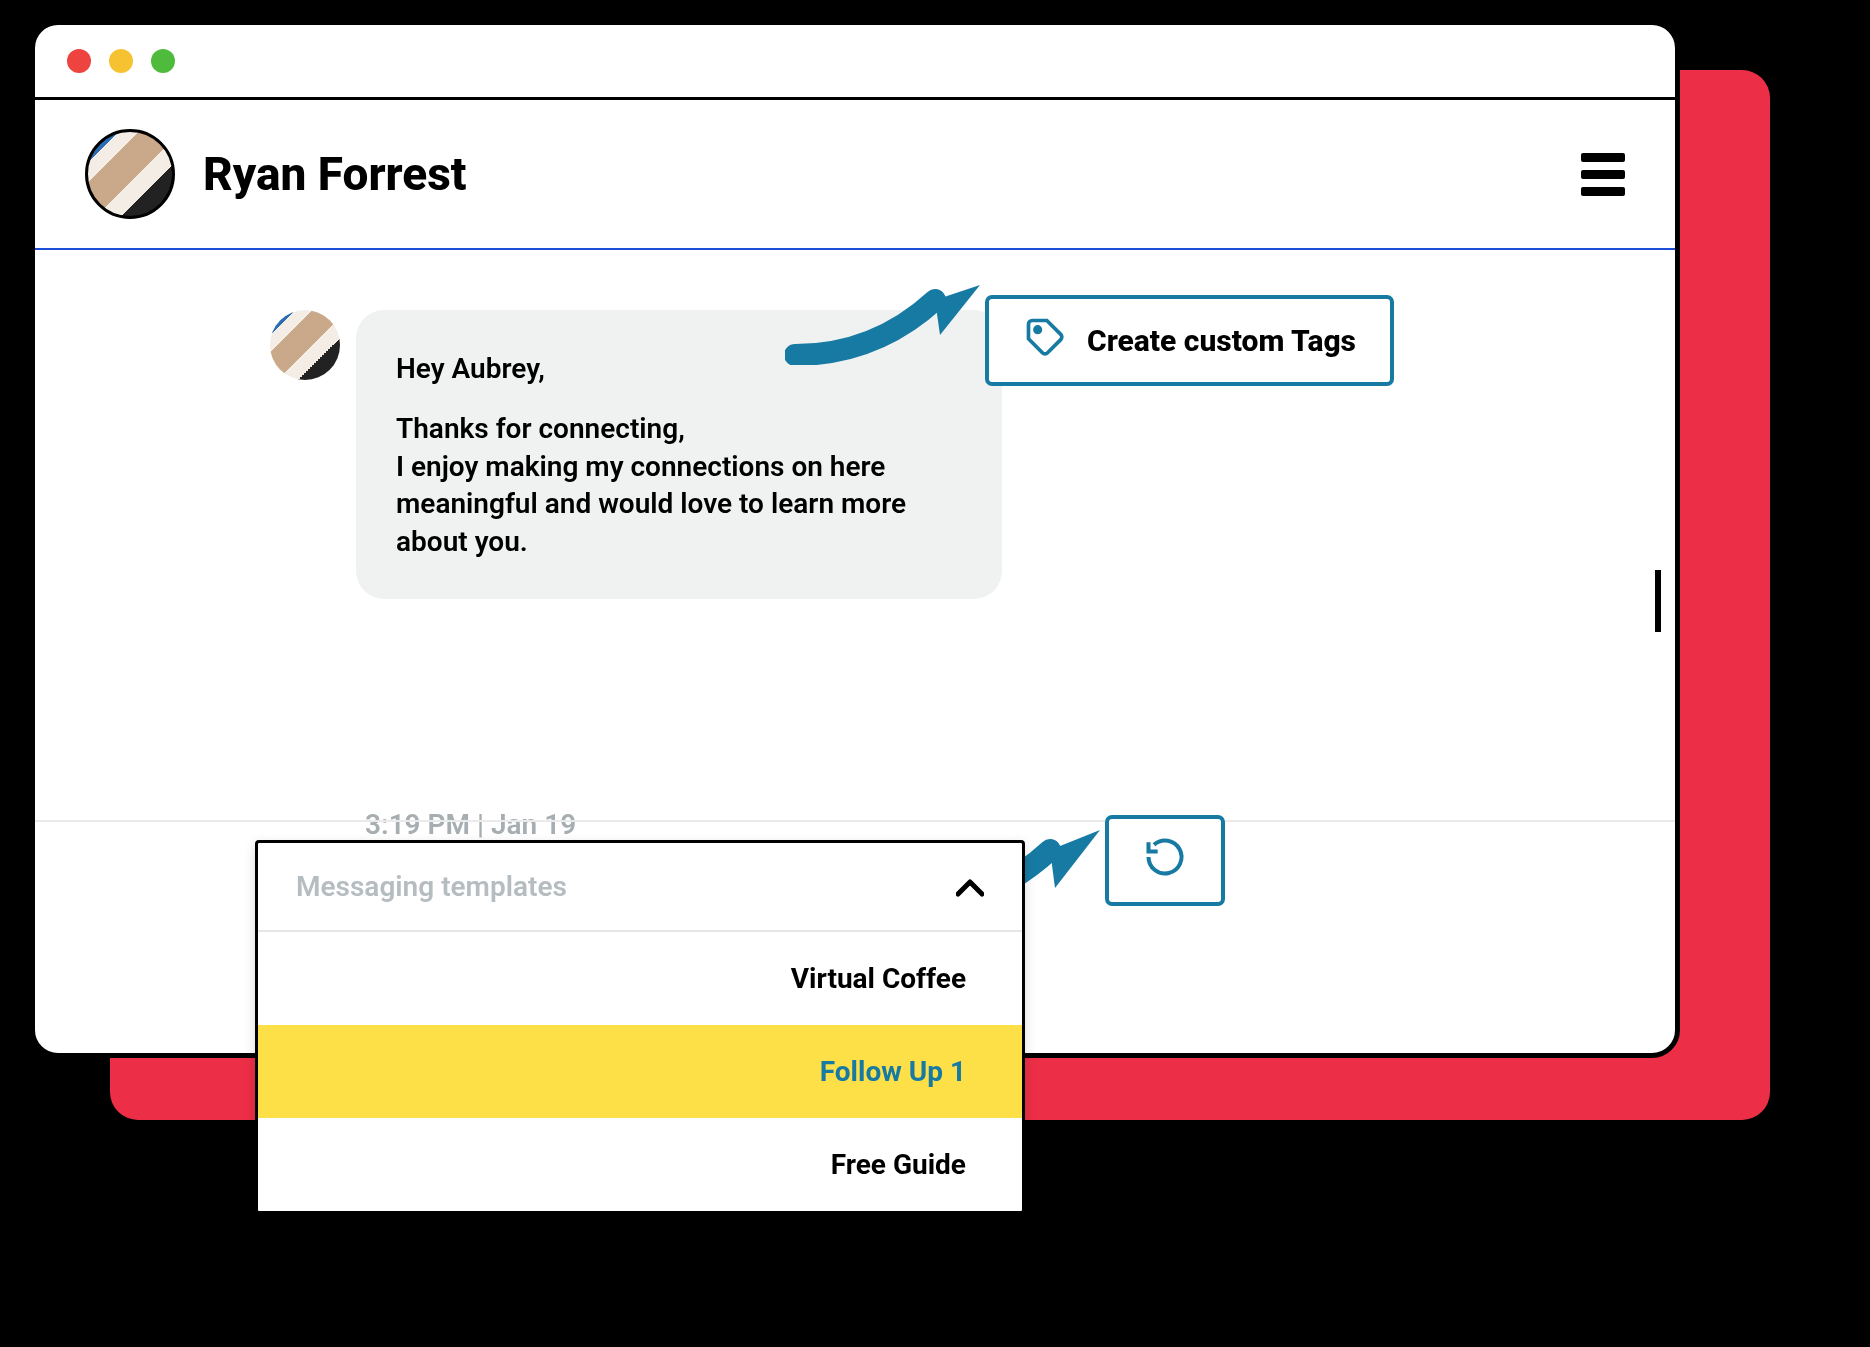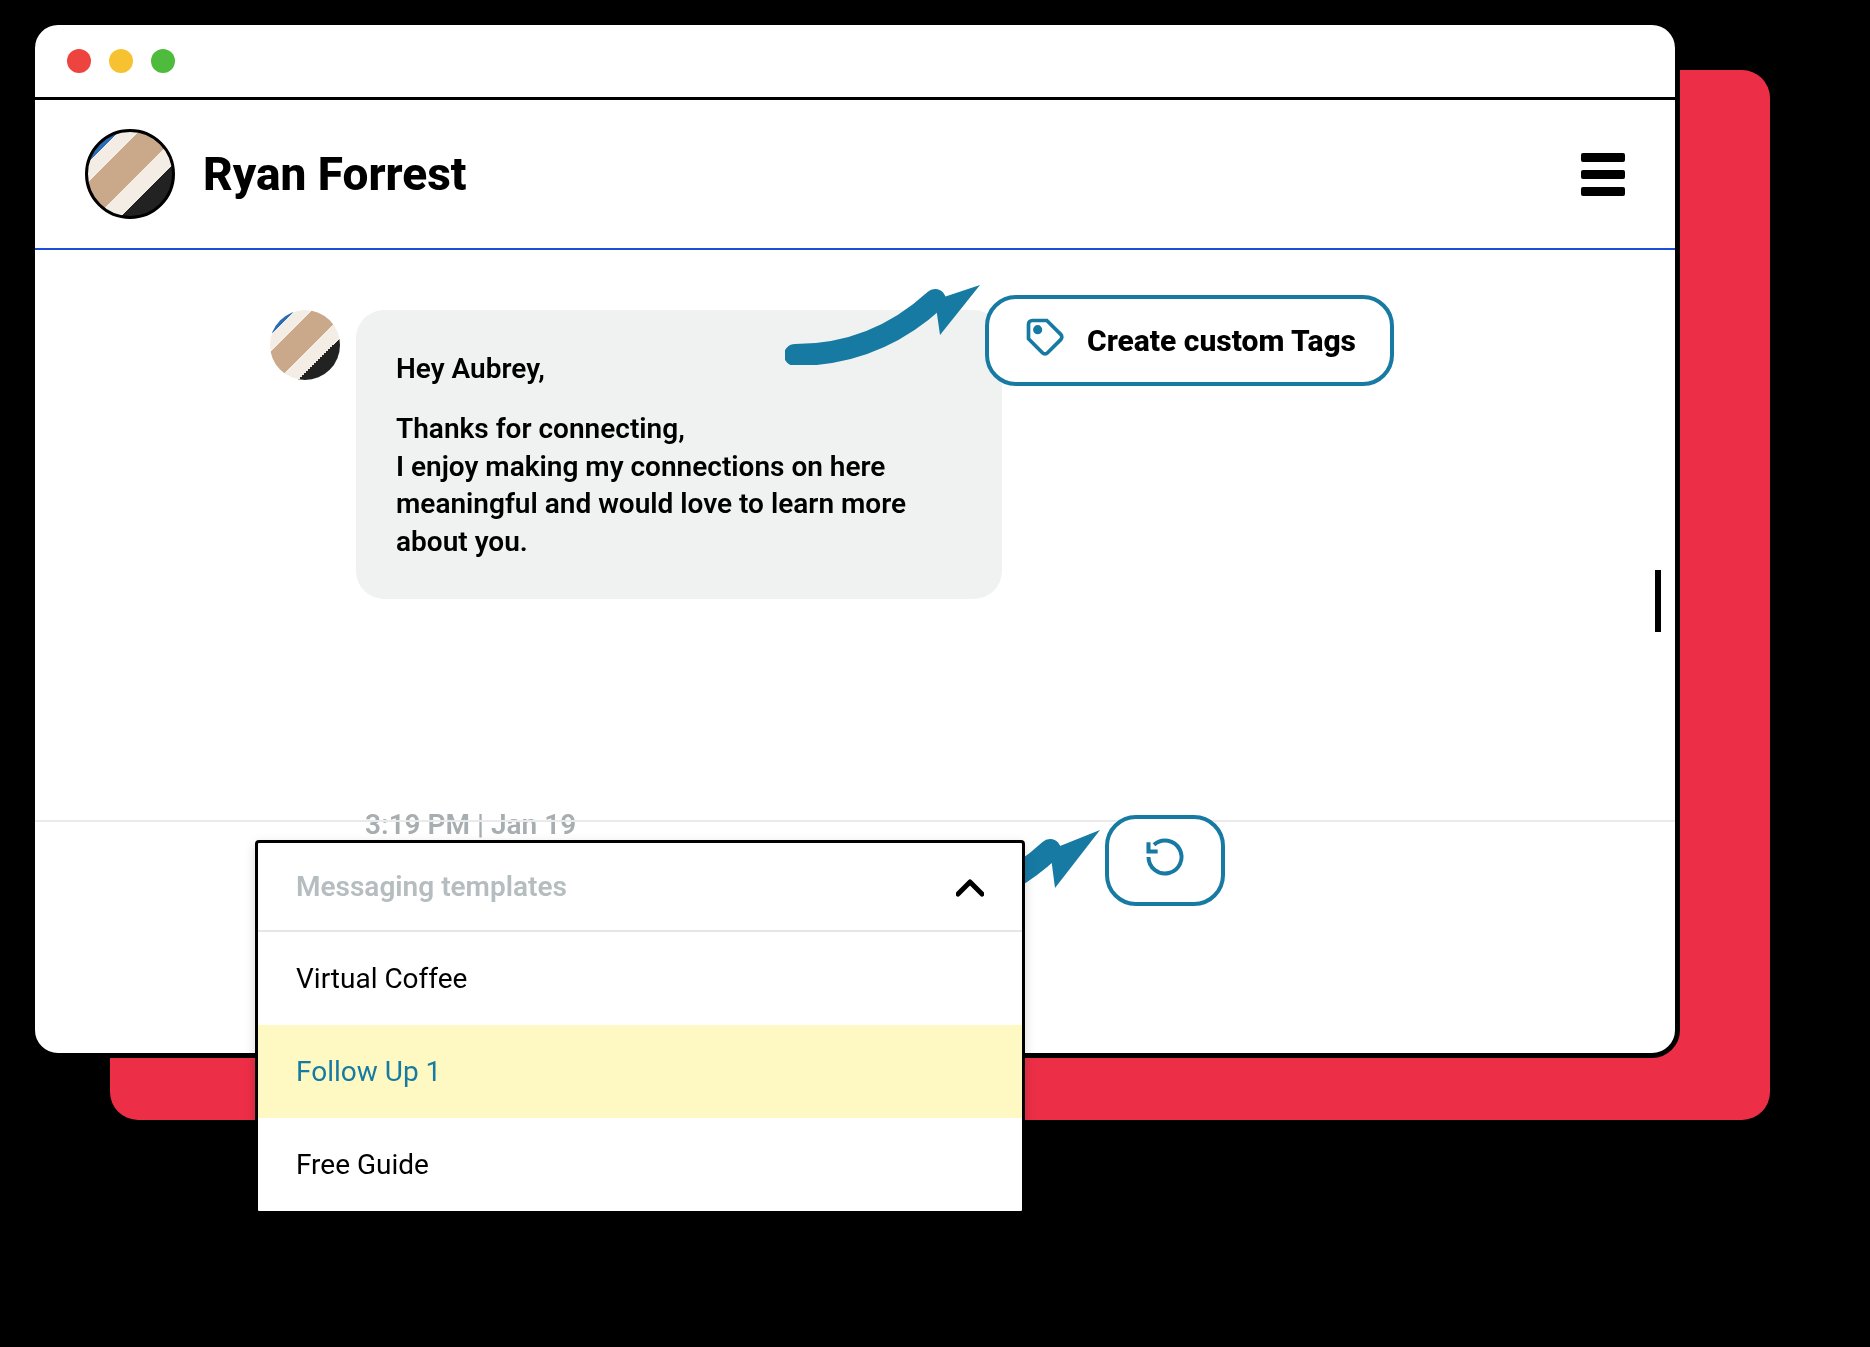--- a/index.html
+++ b/index.html
@@ -130,21 +130,21 @@
     background: #eaeaea;
   }
 
   
   .callout {
     position: absolute;
     display: inline-flex;
     align-items: center;
     gap: 20px;
     border: 4px solid #177aa3;
-    border-radius: 31px;
+    border-radius: 7px;
     padding: 16px 34px;
     background: #fff;
     font-weight: 800;
     font-size: 30px;
     color: #000;
   }
   .callout svg { width: 44px; height: 44px; }
   .callout-tags { left: 950px; top: 45px; }
   .callout-templates { left: 1070px; top: 565px; }
 
@@ -178,28 +178,29 @@
     border-bottom: 2px solid #e6e6e6;
     cursor: pointer;
   }
   .dd-title {
     color: #b6bdc0;
     font-size: 28px;
     font-weight: 600;
   }
   .chev { font-size: 30px; font-weight: 900; }
   .dd-item {
-    padding: 30px 38px;
+    padding: 30px 56px;
     font-size: 28px;
-    font-weight: 400;
+    font-weight: 700;
     color: #000;
     cursor: pointer;
+    text-align: right;
   }
   .dd-item.active {
-    background: #fef9c3;
+    background: #fde047;
     color: #177aa3;
   }
 
   
   .cursor-mark {
     position: absolute;
     left: 1620px;
     top: 320px;
     width: 6px;
     height: 62px;

